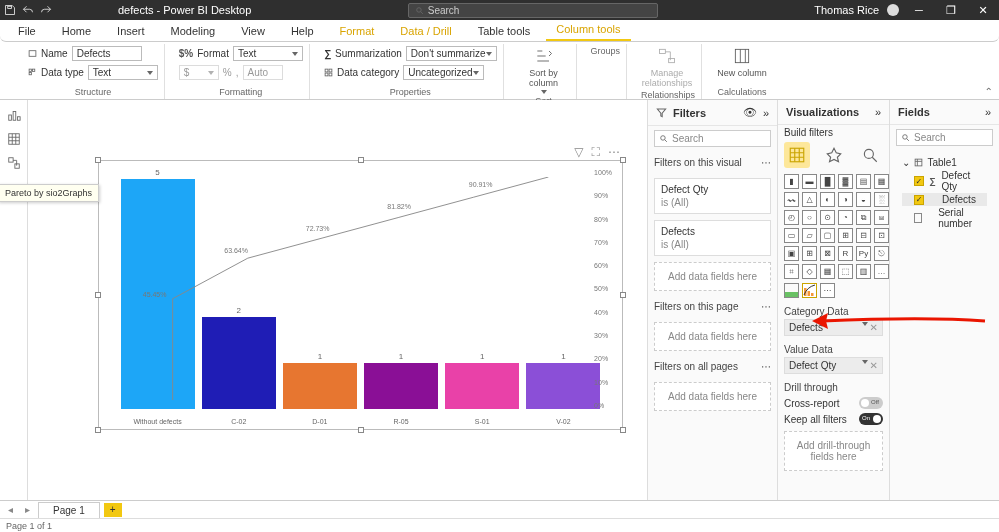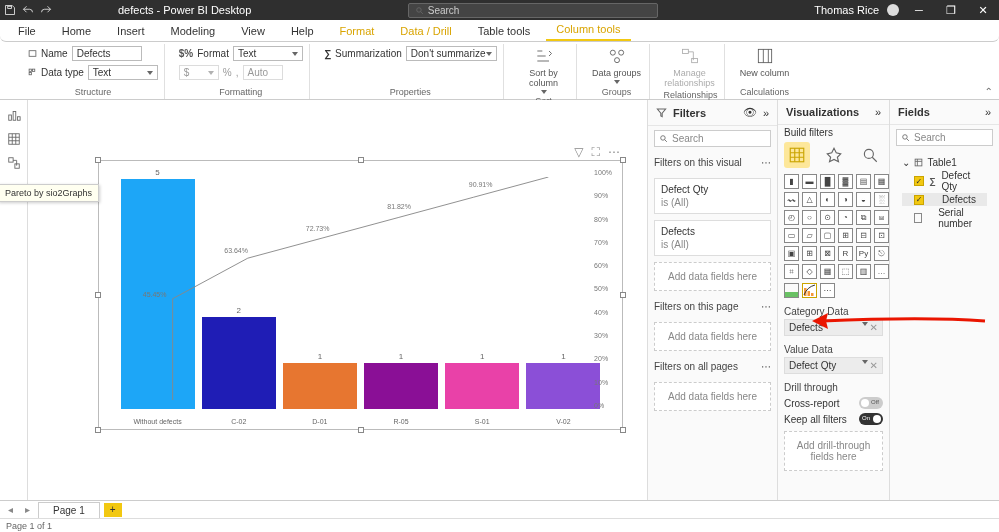--- a/index.html
+++ b/index.html
@@ -228,48 +228,50 @@
     <div class="body">
         <div class="row2">
       <div class="rkv">
             <span style="font-weight:bold">∑</span>
             <span class="k">Summarization</span>
             <span class="v">
               <span>Don't summarize</span>
               <span class="caret"></span>
             </span>
           </div>
+      <div class="rkv">
+            <svg class="ic sm" viewBox="0 0 16 16">
+              <rect x="2" y="2" width="5" height="5"></rect>
+              <rect x="9" y="2" width="5" height="5"></rect>
+              <rect x="2" y="9" width="5" height="5"></rect>
+              <rect x="9" y="9" width="5" height="5"></rect>
+            </svg>
+            <span class="k">Data category</span>
+            <span class="v">
+              <span>Uncategorized</span>
+              <span class="caret"></span>
+            </span>
+          </div>
     </div>
       </div>
     <div class="label">Properties</div>
   </div>
   <div class="rgroup">
       <div class="body">
     <div class="bigbtn">
           <svg viewBox="0 0 24 24">
             <path d="M4 6h6M4 12h10M4 18h14M18 6l3 3-3 3"></path>
           </svg>
           <span>Sort by column</span>
           <span class="caret"></span>
         </div>
   </div>
       <div class="label">Sort</div>
     </div>
   <div class="rgroup">
-      <div class="body">
-    <div class="bigbtn">
-          <svg viewBox="0 0 24 24">
-            <circle cx="7" cy="8" r="3"></circle>
-            <circle cx="17" cy="8" r="3"></circle>
-            <circle cx="12" cy="17" r="3"></circle>
-          </svg>
-          <span>Data groups</span>
-          <span class="caret"></span>
-        </div>
-  </div>
       <div class="label">Groups</div>
     </div>
   <div class="rgroup">
       <div class="body">
     <div class="bigbtn dim">
           <svg viewBox="0 0 24 24">
             <rect x="3" y="4" width="7" height="5"></rect>
             <rect x="14" y="15" width="7" height="5"></rect>
             <path d="M10 7h6v10"></path>
           </svg>

